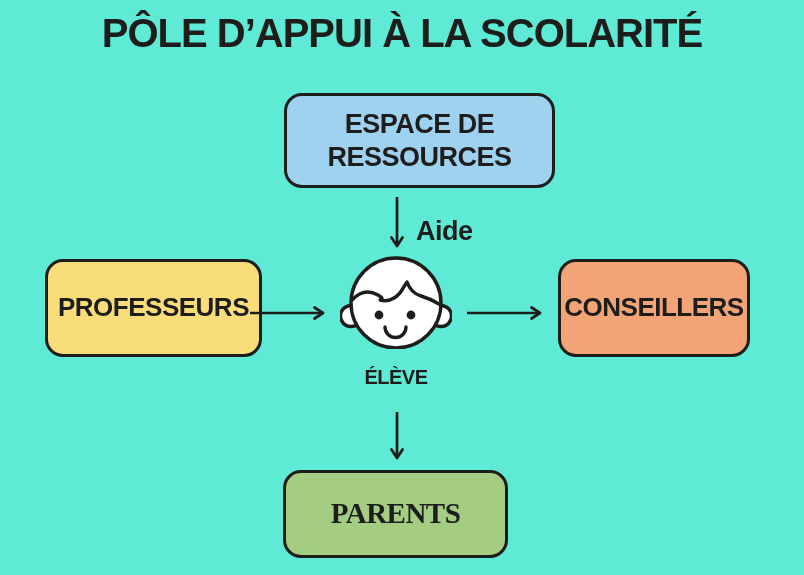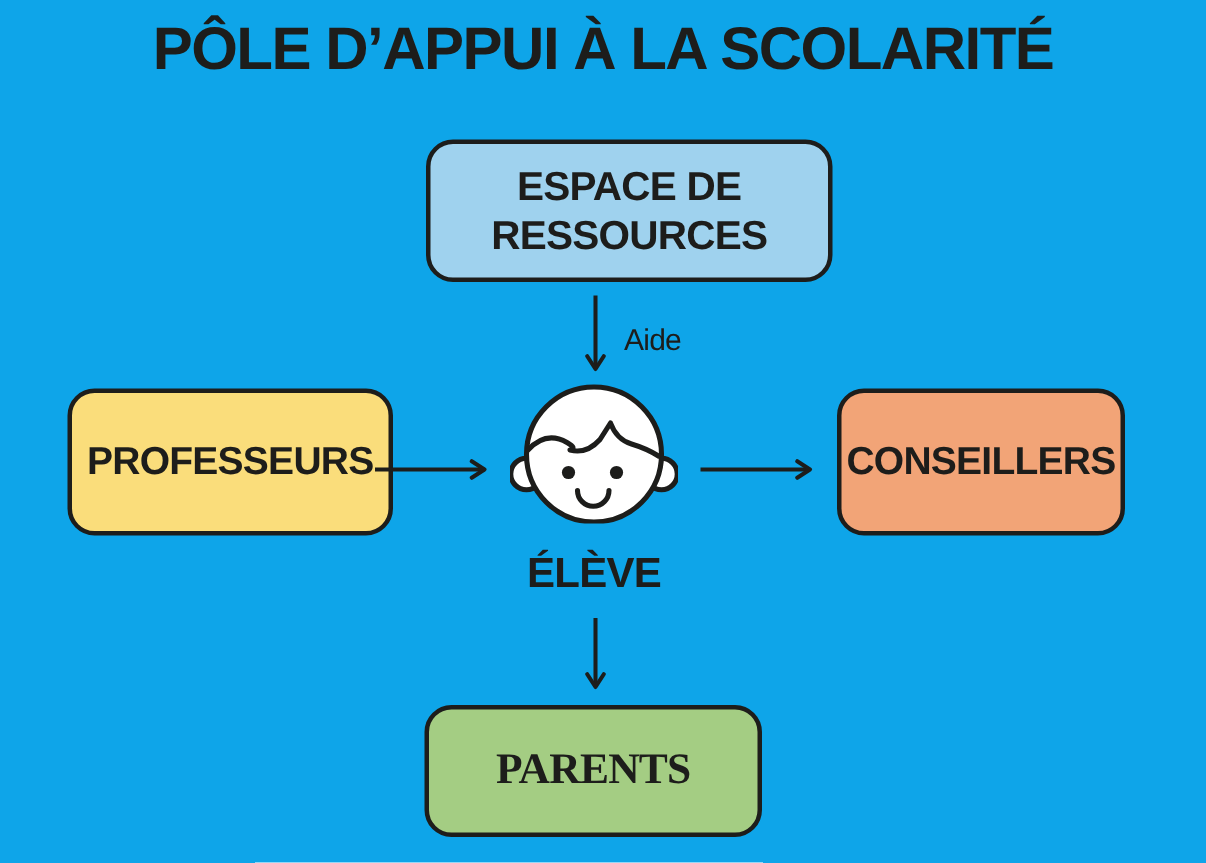--- a/index.html
+++ b/index.html
@@ -1,17 +1,17 @@
 <!DOCTYPE html>
 <html><head>
 <meta charset="utf-8">
 <style>
   html,body{margin:0;padding:0;background:#ffffff;}
   .stage{
-    position:relative;width:804px;height:575px;background:#0ea5e9;overflow:hidden;
+    position:relative;width:804px;height:575px;background:#5eead4;overflow:hidden;
     font-family:"Liberation Sans", sans-serif;color:#1d1d1b;
   }
   .title{
     position:absolute;top:10px;left:0;right:0;margin:0;
     text-align:center;font-size:40px;font-weight:700;letter-spacing:-1px;
     color:#1d1d1b;line-height:1.15;
   }
   .node{
     position:absolute;border:3px solid #1d1d1b;border-radius:18px;
     display:flex;align-items:center;justify-content:center;
@@ -19,25 +19,25 @@
   }
   .node-label{white-space:pre-line;line-height:1.22;letter-spacing:-0.5px;}
   .node-resources{left:284px;top:93px;width:271px;height:95px;font-size:27px;}
   .node-teachers{left:45px;top:259px;width:217px;height:98px;font-size:26px;}
   .node-counselors{left:558px;top:259px;width:192px;height:98px;font-size:26px;}
   .node-parents{left:283px;top:470px;width:225px;height:88px;font-size:29px;}
   .overlay{position:absolute;left:0;top:0;width:804px;height:575px;pointer-events:none;}
   .face{position:absolute;left:340px;top:249px;width:112px;height:100px;}
   .eleve-label{
     position:absolute;left:332px;top:366px;width:128px;text-align:center;
-    font-size:28px;font-weight:700;letter-spacing:-0.5px;
+    font-size:20px;font-weight:700;letter-spacing:-0.5px;
   }
   .aide-label{
     position:absolute;left:416px;top:216px;
-    font-size:20px;font-weight:400;letter-spacing:-0.5px;
+    font-size:27px;font-weight:700;letter-spacing:-0.5px;
   }
 </style>
 </head>
 <body>
 
 <div class="stage">
 
   <h1 class="title">PÔLE D’APPUI À LA SCOLARITÉ</h1>
 
   <div class="node node-resources" style="background-color: rgb(159, 210, 238);">

